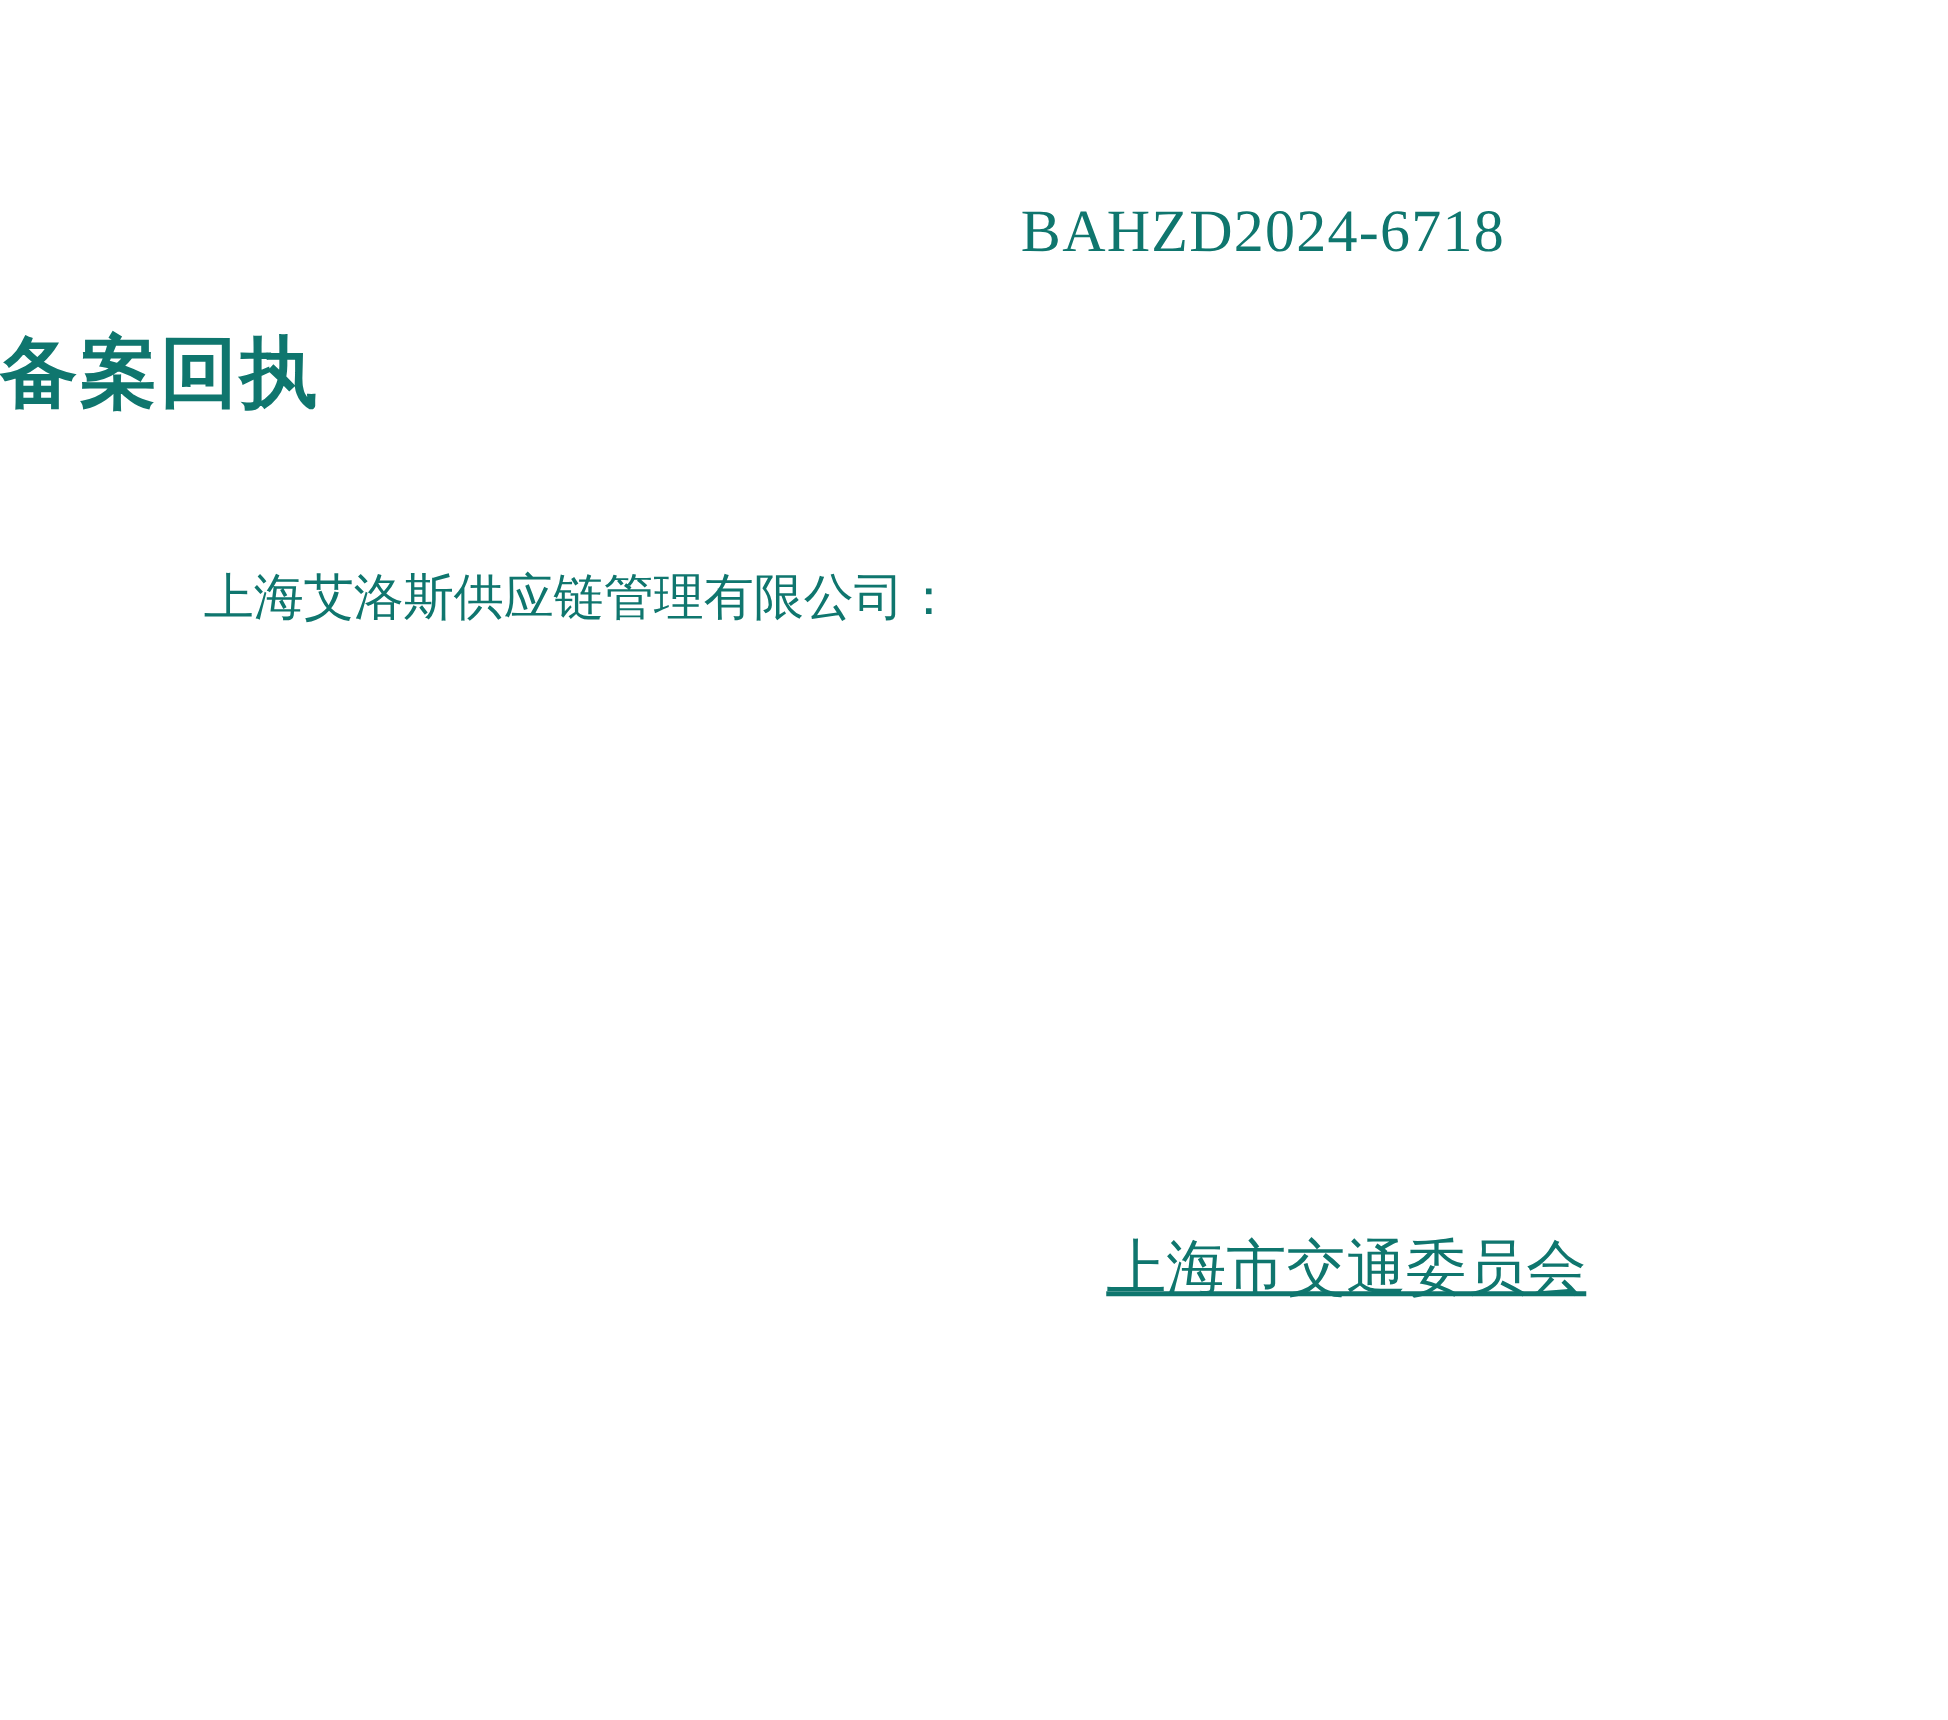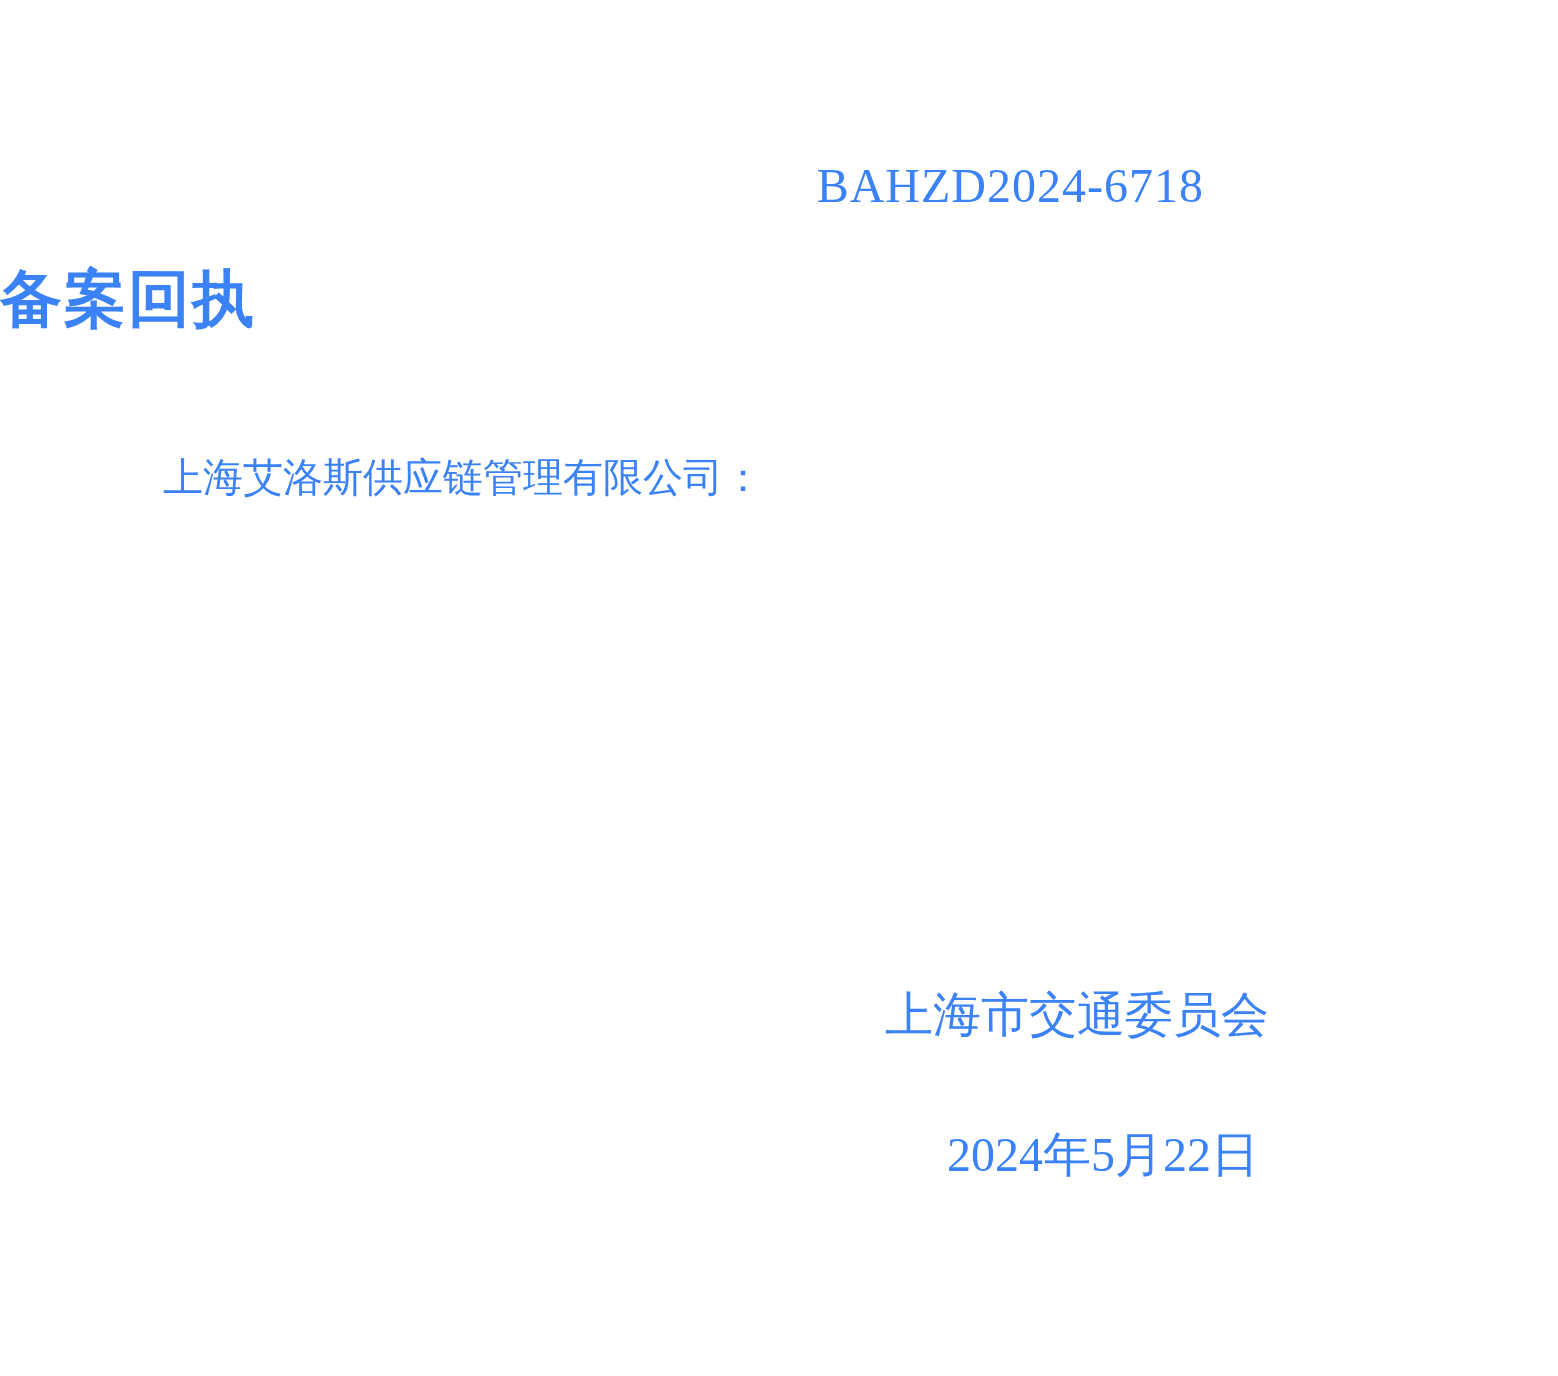--- a/index.html
+++ b/index.html
@@ -5,21 +5,21 @@
   html, body {
     margin: 0;
     padding: 0;
     background: #ffffff;
   }
   .page {
     position: relative;
     width: 1432px;
     height: 1376px;
     background: #ffffff;
-    color: #3b82f6;
+    color: #0f766e;
     font-family: "Liberation Serif", "DejaVu Serif", serif;
     overflow: hidden;
   }
   .doc-number {
     position: absolute;
     top: 158px;
     right: 228px;
     font-size: 48px;
     line-height: 1.15;
     letter-spacing: 1px;
@@ -51,20 +51,21 @@
   .doc-body .indented {
     text-indent: 2em;
   }
   .issuer {
     position: absolute;
     top: 986px;
     right: 163px;
     font-size: 48px;
     line-height: 1.2;
     white-space: nowrap;
+    text-decoration: underline;
   }
   .issue-date {
     position: absolute;
     top: 1126px;
     right: 173px;
     font-size: 48px;
     line-height: 1.2;
     white-space: nowrap;
   }
 </style>
@@ -76,15 +77,14 @@
   <div class="doc-number">BAHZD2024-6718</div>
 
   <h1 class="doc-title">备案回执</h1>
 
   <div class="doc-body">
     <p>上海艾洛斯供应链管理有限公司：</p>
   </div>
 
   <div class="issuer">上海市交通委员会</div>
 
-  <div class="issue-date">2024年5月22日</div>
 
 </div>
 
 </body></html>

